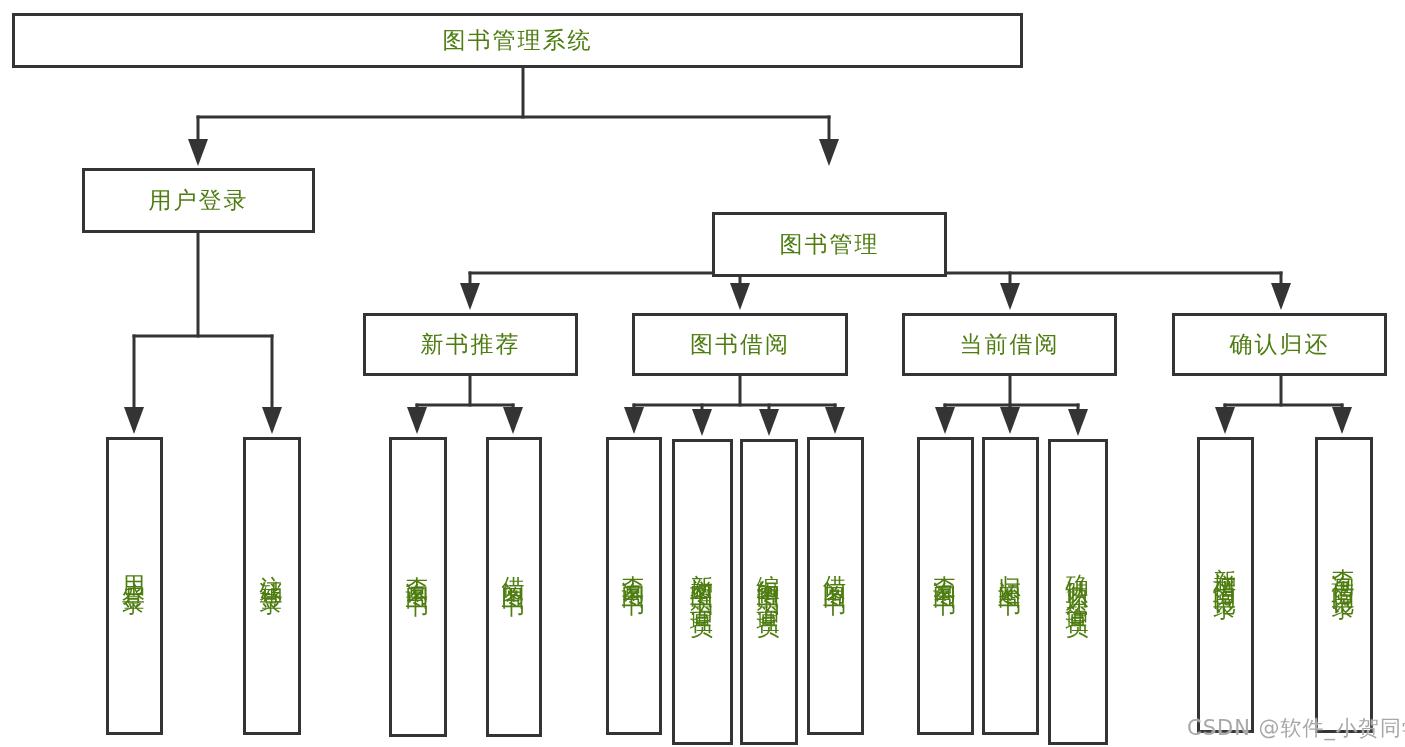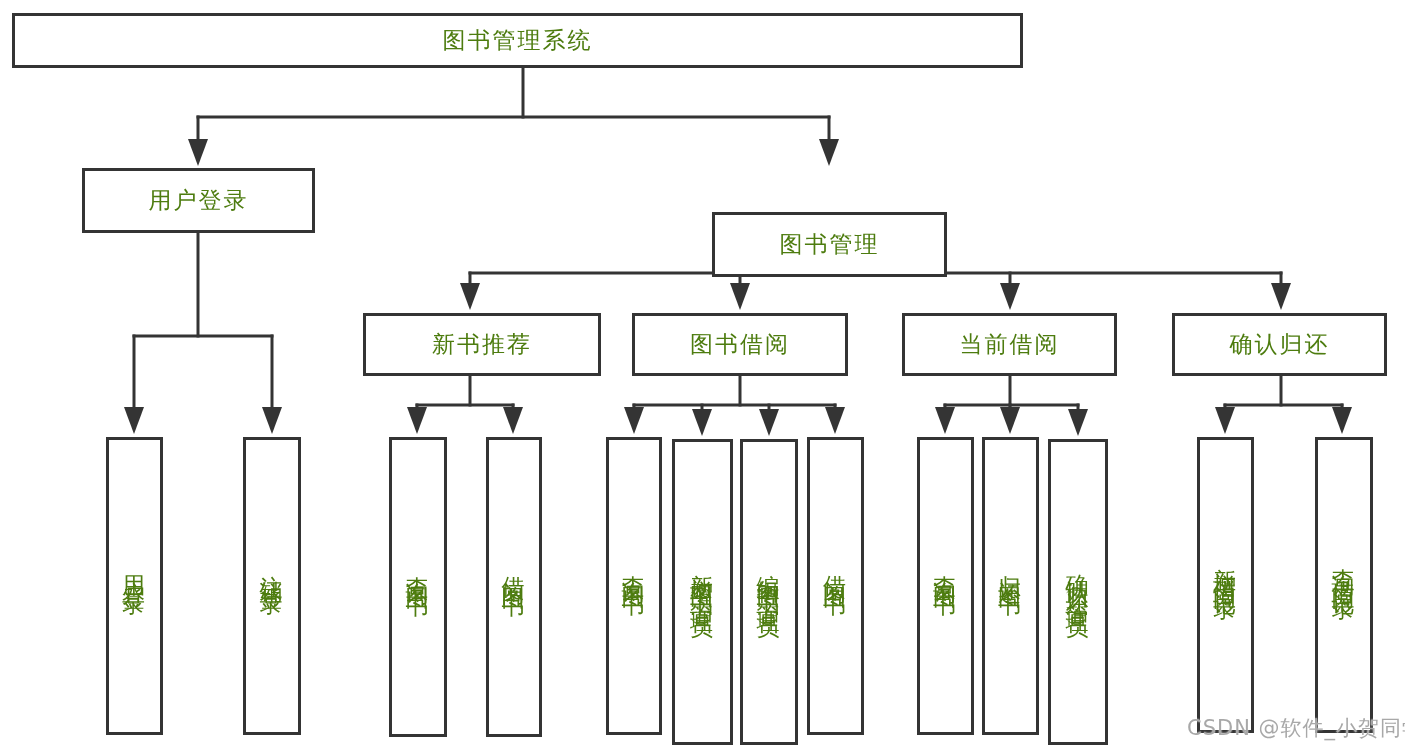--- a/index.html
+++ b/index.html
@@ -99,21 +99,21 @@
         <line x1="1342" y1="405" x2="1342" y2="412" stroke="#343434" stroke-width="3" stroke-linecap="square"></line>
         <polygon points="1342,434 1332,407 1352,407" fill="#343434"></polygon>
       </g>
     </svg>
 
   <div class="node hbox" style="left:12px; top:13px; width:1011px; height:55px;">图书管理系统</div>
 
   <div class="node hbox" style="left:82px; top:168px; width:233px; height:65px;">用户登录</div>
   <div class="node hbox" style="left:712px; top:168px; width:235px; height:65px;margin-top:44px;">图书管理</div>
 
-  <div class="node hbox" style="left:363px; top:313px; width:238px; height:63px;">新书推荐</div>
+  <div class="node hbox" style="left:363px; top:313px; width:215px; height:63px;">新书推荐</div>
   <div class="node hbox" style="left:632px; top:313px; width:216px; height:63px;">图书借阅</div>
   <div class="node hbox" style="left:902px; top:313px; width:215px; height:63px;">当前借阅</div>
   <div class="node hbox" style="left:1172px; top:313px; width:215px; height:63px;">确认归还</div>
 
   <div class="node vbox" style="left:106px; top:437px; width:57px; height:298px;">用户登录</div>
   <div class="node vbox" style="left:243px; top:437px; width:58px; height:298px;">注销登录</div>
 
   <div class="node vbox" style="left:389px; top:437px; width:58px; height:300px;">查询图书</div>
   <div class="node vbox" style="left:486px; top:437px; width:56px; height:300px;">借阅图书</div>
 

